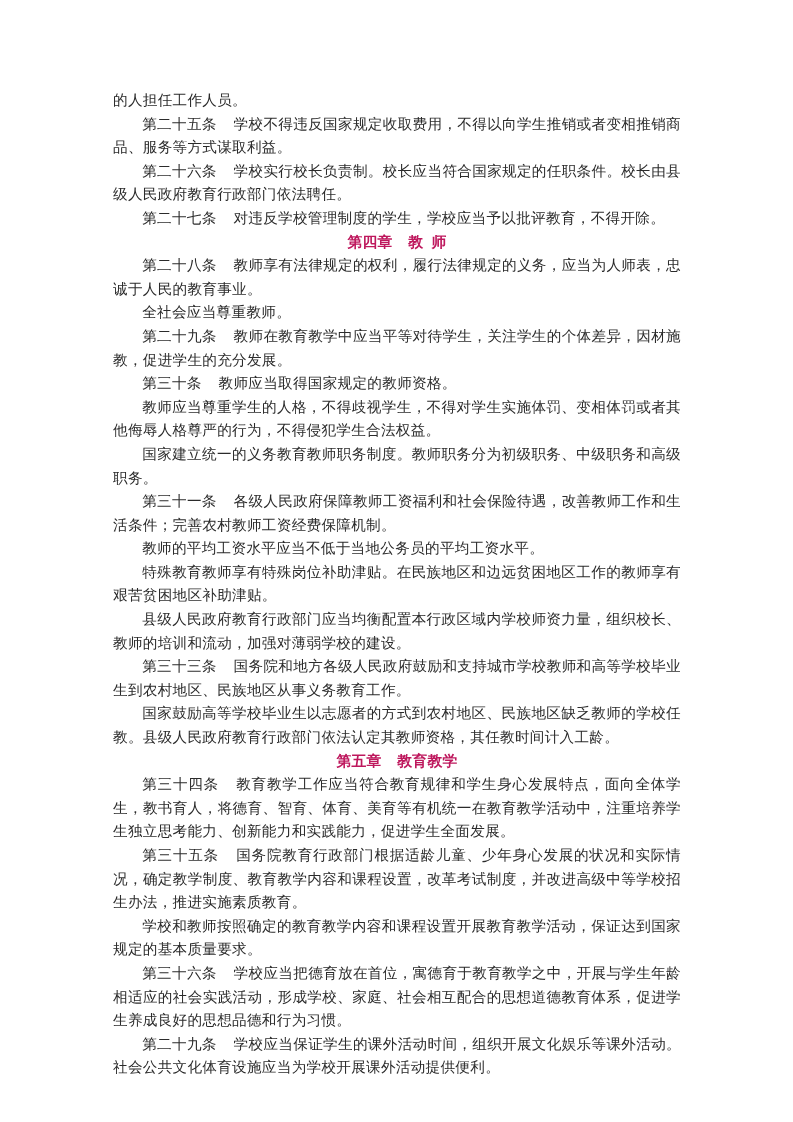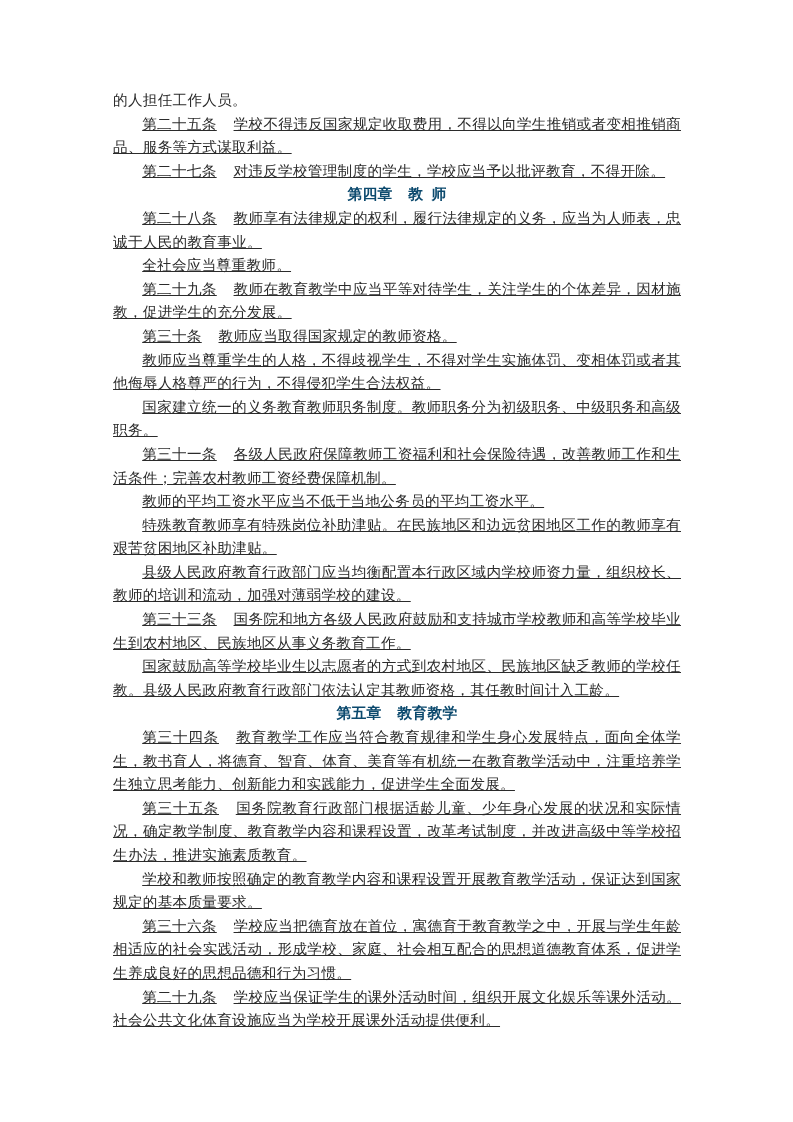--- a/index.html
+++ b/index.html
@@ -33,39 +33,38 @@
     color: #2b2b2b;
     text-align: justify;
     text-justify: inter-character;
     text-align-last: left;
     letter-spacing: 0.02em;
     word-break: break-all;
     -webkit-font-smoothing: antialiased;
   }
   .para.indent {
     text-indent: 2em;
-    text-decoration: underline;
   }
   .para.noindent {
     text-indent: 0;
   }
   .art-label {
     white-space: nowrap;
   }
   .art-gap {
     display: inline-block;
     width: 1.15em;
   }
   .chapter-heading {
     margin: 0;
     padding: 0;
     font-family: "DejaVu Serif", "Liberation Serif", serif;
     font-size: 14.8px;
     line-height: 23.6px;
-    color: #0c4a6e;
+    color: #be185d;
     font-weight: bold;
     text-align: center;
     text-indent: 0;
     letter-spacing: 0.02em;
   }
   .ch-gap {
     display: inline-block;
     width: 1.05em;
   }
   .ch-gap-sm {
@@ -73,20 +72,21 @@
     width: 0.55em;
   }
 </style>
 </head>
 <body>
 
 <div id="page">
   <div id="text-block">
       <div class="para noindent"><span>的人担任工作人员。</span></div>
       <div class="para indent"><span class="art-label">第二十五条</span><span class="art-gap"></span><span>学校不得违反国家规定收取费用，不得以向学生推销或者变相推销商品、服务等方式谋取利益。</span></div>
+      <div class="para indent"><span class="art-label">第二十六条</span><span class="art-gap"></span><span>学校实行校长负责制。校长应当符合国家规定的任职条件。校长由县级人民政府教育行政部门依法聘任。</span></div>
       <div class="para indent"><span class="art-label">第二十七条</span><span class="art-gap"></span><span>对违反学校管理制度的学生，学校应当予以批评教育，不得开除。</span></div>
       <div class="chapter-heading"><span>第四章</span><span class="ch-gap"></span><span>教</span><span class="ch-gap-sm"></span><span>师</span></div>
       <div class="para indent"><span class="art-label">第二十八条</span><span class="art-gap"></span><span>教师享有法律规定的权利，履行法律规定的义务，应当为人师表，忠诚于人民的教育事业。</span></div>
       <div class="para indent"><span>全社会应当尊重教师。</span></div>
       <div class="para indent"><span class="art-label">第二十九条</span><span class="art-gap"></span><span>教师在教育教学中应当平等对待学生，关注学生的个体差异，因材施教，促进学生的充分发展。</span></div>
       <div class="para indent"><span class="art-label">第三十条</span><span class="art-gap"></span><span>教师应当取得国家规定的教师资格。</span></div>
       <div class="para indent"><span>教师应当尊重学生的人格，不得歧视学生，不得对学生实施体罚、变相体罚或者其他侮辱人格尊严的行为，不得侵犯学生合法权益。</span></div>
       <div class="para indent"><span>国家建立统一的义务教育教师职务制度。教师职务分为初级职务、中级职务和高级职务。</span></div>
       <div class="para indent"><span class="art-label">第三十一条</span><span class="art-gap"></span><span>各级人民政府保障教师工资福利和社会保险待遇，改善教师工作和生活条件；完善农村教师工资经费保障机制。</span></div>
       <div class="para indent"><span>教师的平均工资水平应当不低于当地公务员的平均工资水平。</span></div>

